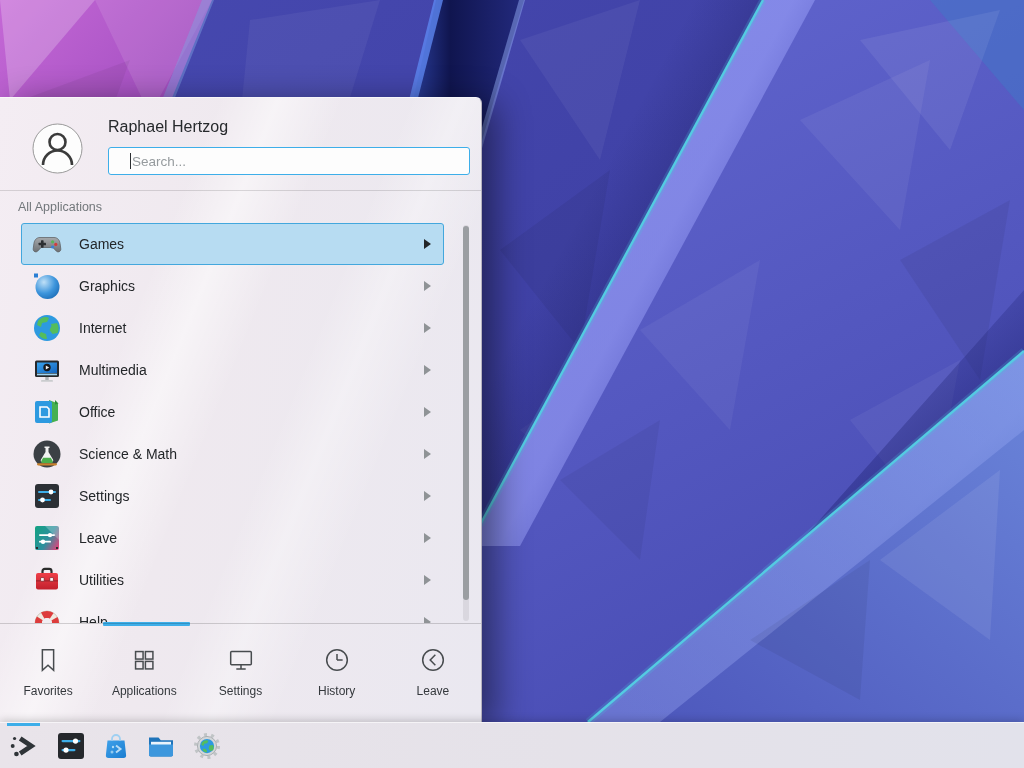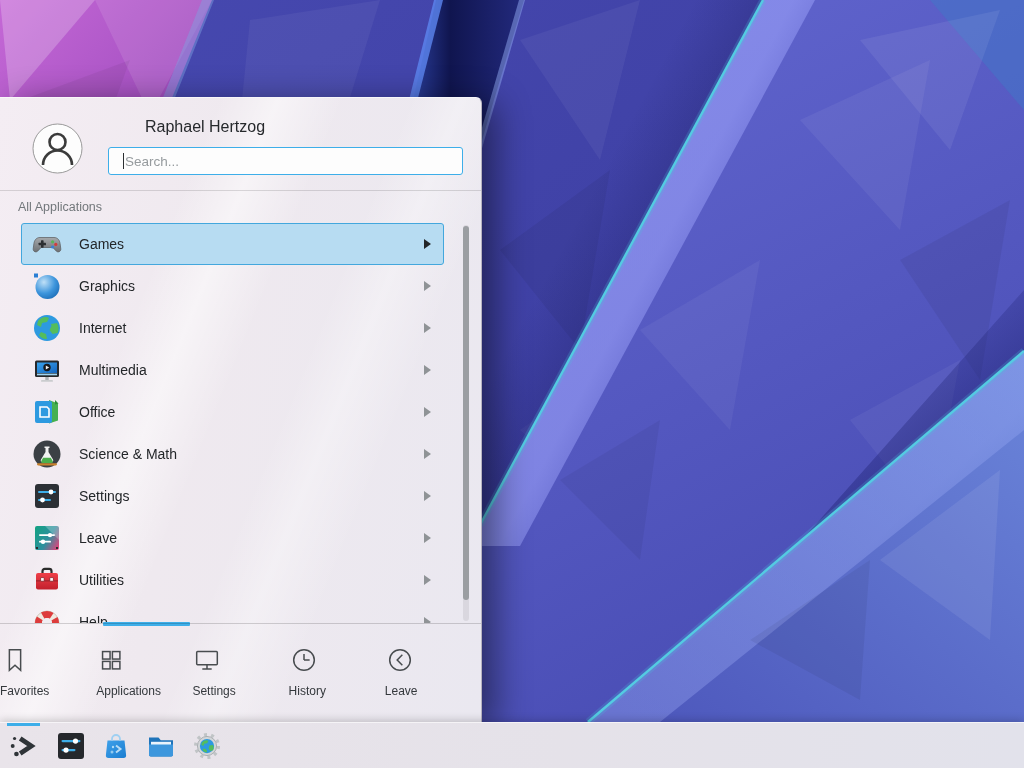--- a/index.html
+++ b/index.html
@@ -18,24 +18,24 @@
            border-top-right-radius:6px;
            box-shadow:14px 6px 34px rgba(0,0,0,.45);}
   .kickoff::after{content:"";position:absolute;inset:0;z-index:0;pointer-events:none;
            border-top-right-radius:6px;
            background:linear-gradient(112deg,rgba(255,255,255,0) 30%,rgba(255,255,255,.5) 38%,
                       rgba(255,255,255,0) 47%,rgba(255,255,255,0) 56%,
                       rgba(255,255,255,.32) 63%,rgba(255,255,255,0) 72%);}
   .kickoff>*{position:absolute;z-index:1;}
 
   .avatar{left:32px;top:25px;width:51px;height:51px;cursor:pointer;}
-  .user-name{left:108px;top:20px;font-size:16px;color:#26292c;margin-left:37px;}
+  .user-name{left:108px;top:20px;font-size:16px;color:#26292c;}
   .search{left:108px;top:49px;width:339px;height:26px;background:#fdfdfd;
           border:1px solid #3daee9;border-radius:3px;display:flex;align-items:center;
-          padding-left:14px;}
+          padding-left:21px;}
   .search .caret{width:1px;height:16px;background:#2b2e31;}
   .search input{border:0;outline:0;background:transparent;font-family:"Liberation Sans",sans-serif;
           font-size:13.5px;color:#232629;width:310px;padding:0 0 0 1px;}
   .search input::placeholder{color:#969b9e;opacity:1;}
   .hdr-sep{left:0;top:92px;width:481px;height:1px;background:rgba(0,0,0,.13);}
   .section-label{left:18px;top:102px;font-size:12.5px;color:#72777b;text-align:right;}
 
   .cat-list{left:0;top:125px;width:481px;height:400px;overflow:hidden;text-decoration:underline;}
   .row{position:absolute;left:21px;width:423px;height:42px;display:flex;align-items:center;
        border:1px solid transparent;border-radius:3px;box-sizing:border-box;cursor:pointer;}
@@ -44,21 +44,21 @@
   .cat-label{margin-left:16px;font-size:14px;color:#232629;}
   .arrow{position:absolute;right:12px;width:8px;height:10px;}
   .scrollbar{left:463px;top:127px;width:6px;height:396px;background:rgba(0,0,0,.07);
              border-radius:3px;cursor:pointer;}
   .scrollbar .thumb{position:absolute;left:0;top:1px;width:6px;height:374px;
              background:#9b9ea2;border-radius:3px;}
 
   .tabbar{left:0;top:525px;width:481px;height:100px;border-top:1px solid rgba(0,0,0,.16);
           display:flex;box-sizing:border-box;padding-top:0;}
   .tab-indicator{left:103px;top:524px;width:87px;height:4px;background:#3daee9;border-radius:1px;}
-  .tab{flex:1;display:flex;flex-direction:column;padding-top:21px;cursor:pointer;
+  .tab{flex:1;display:flex;flex-direction:column;align-items:center;padding-top:21px;cursor:pointer;
        position:relative;z-index:1;}
   .tab-icon{width:30px;height:30px;}
   .tab-label{margin-top:9px;font-size:12px;color:#34383c;}
 
   
   .taskbar{position:absolute;left:0;top:722px;width:1024px;height:46px;
            background:linear-gradient(90deg,#e9e4ea 0%,#e5e2e9 55%,#e2e2eb 100%);
            border-top:1px solid rgba(255,255,255,.6);
            box-shadow:0 -2px 8px rgba(0,0,0,.18);}
   .task-btn{position:absolute;top:6px;width:34px;height:34px;display:flex;align-items:center;

